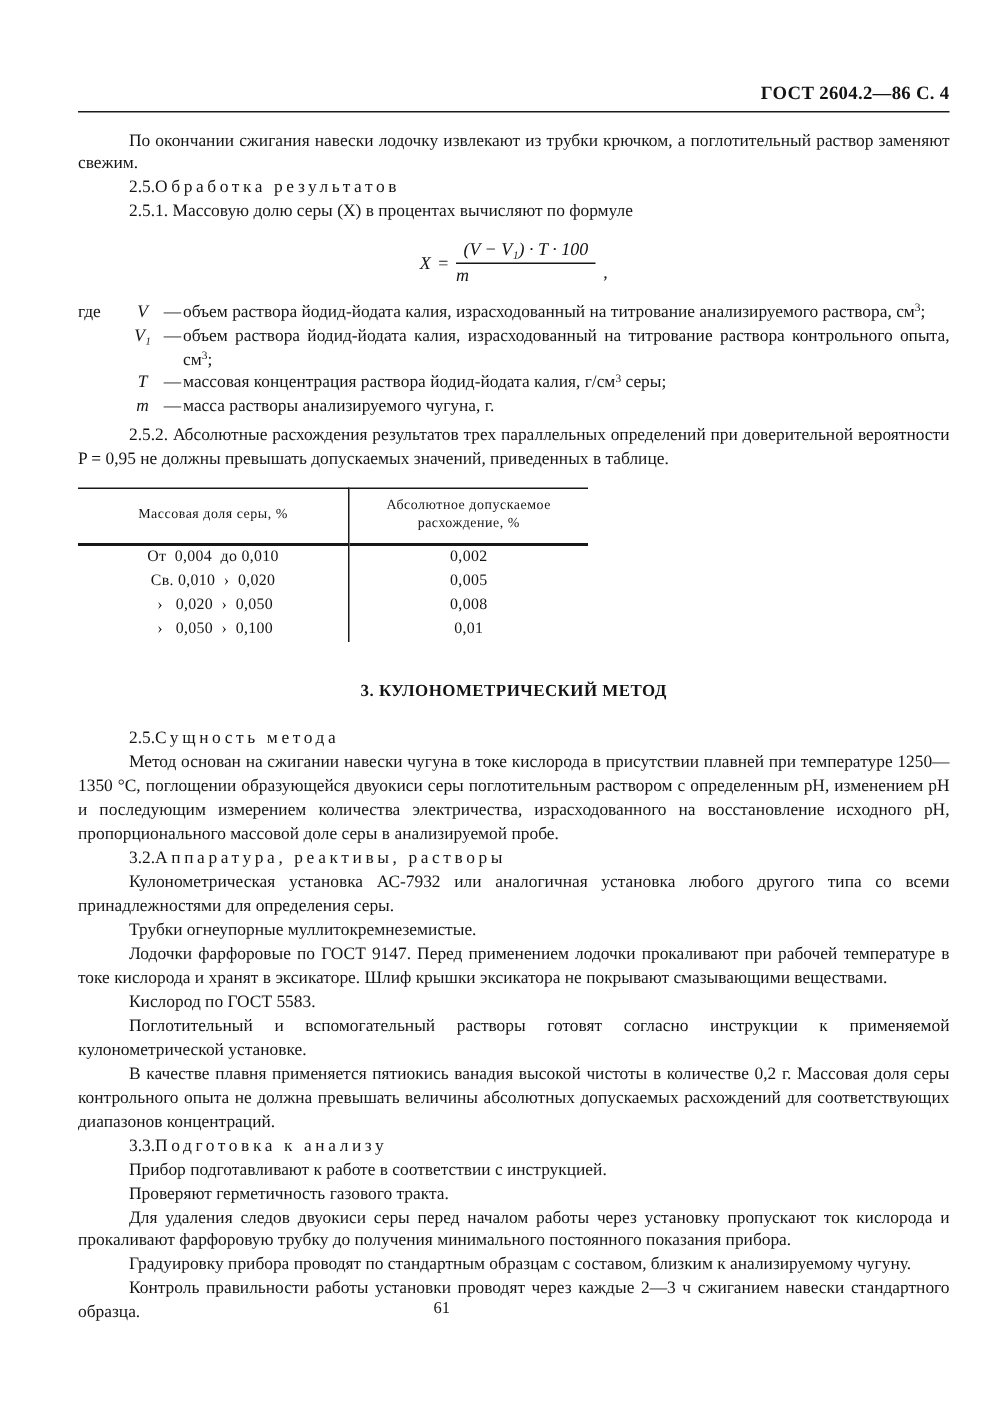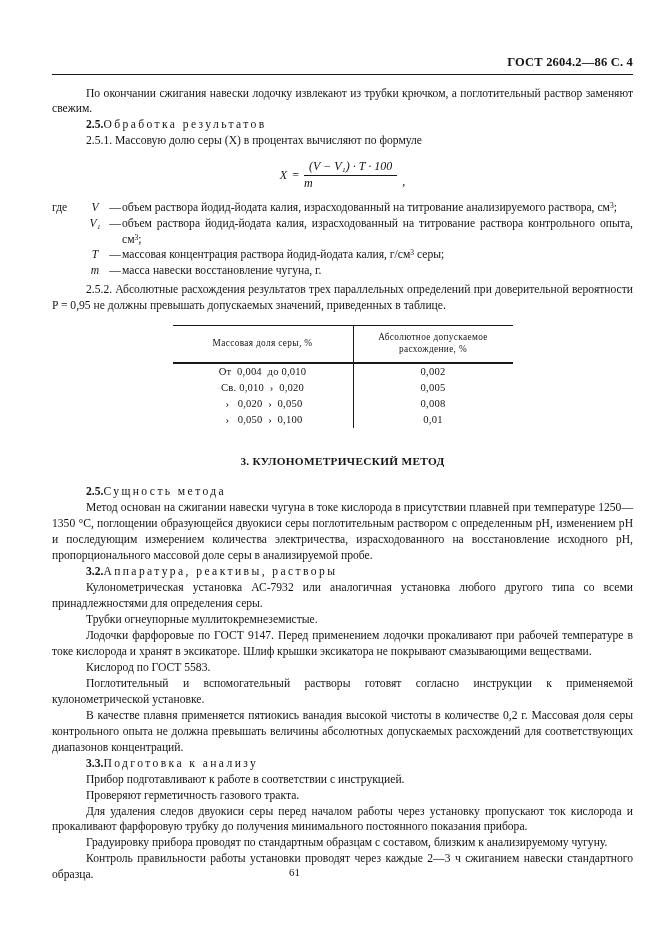--- a/index.html
+++ b/index.html
@@ -51,21 +51,21 @@
   }
   p {
     margin: 0;
     text-indent: 34px;
   }
 
   
   .spaced {
     letter-spacing: 2.4px;
   }
-  .sec-num { letter-spacing: 0; font-weight: bold; }
+  .sec-num { letter-spacing: 0; }
 
   
   .formula-wrap {
     text-align: center;
     margin: 11px 0 9px 0;
     text-indent: 0;
     font-size: 12px;
   }
   .frm {
     display: inline-flex;
@@ -125,21 +125,20 @@
   .vardef .txt {
     flex: 1 1 auto;
     text-align: justify;
     text-justify: inter-word;
   }
 
   
   .tbl-wrap {
     margin: 11px 0 0 0;
     display: flex;
-    justify-content: center;
   }
   table.gost {
     border-collapse: collapse;
     width: 340px;
     font-size: 9.3px;
     letter-spacing: 0.35px;
   }
   table.gost thead td {
     border-top: 1.1px solid #181818;
     border-bottom: 2.6px double #181818;
@@ -237,21 +236,21 @@
         <span class="lead"></span>
         <span class="sym">T</span>
         <span class="dash">—</span>
         <span class="txt">массовая концентрация раствора йодид-йодата калия, г/см<sup>3</sup> серы;</span>
       </div>
 
       <div class="vardef">
         <span class="lead"></span>
         <span class="sym">m</span>
         <span class="dash">—</span>
-        <span class="txt">масса навески восстановление чугуна, г.</span>
+        <span class="txt">масса растворы анализируемого чугуна, г.</span>
       </div>
 
     </div>
 
     <p style="margin-top:3px;">2.5.2. Абсолютные расхождения результатов трех параллельных определений при доверительной вероятности P = 0,95 не должны превышать допускаемых значений, приведенных в таблице.</p>
 
     <div class="tbl-wrap">
       <table class="gost">
         <thead>
           <tr>

